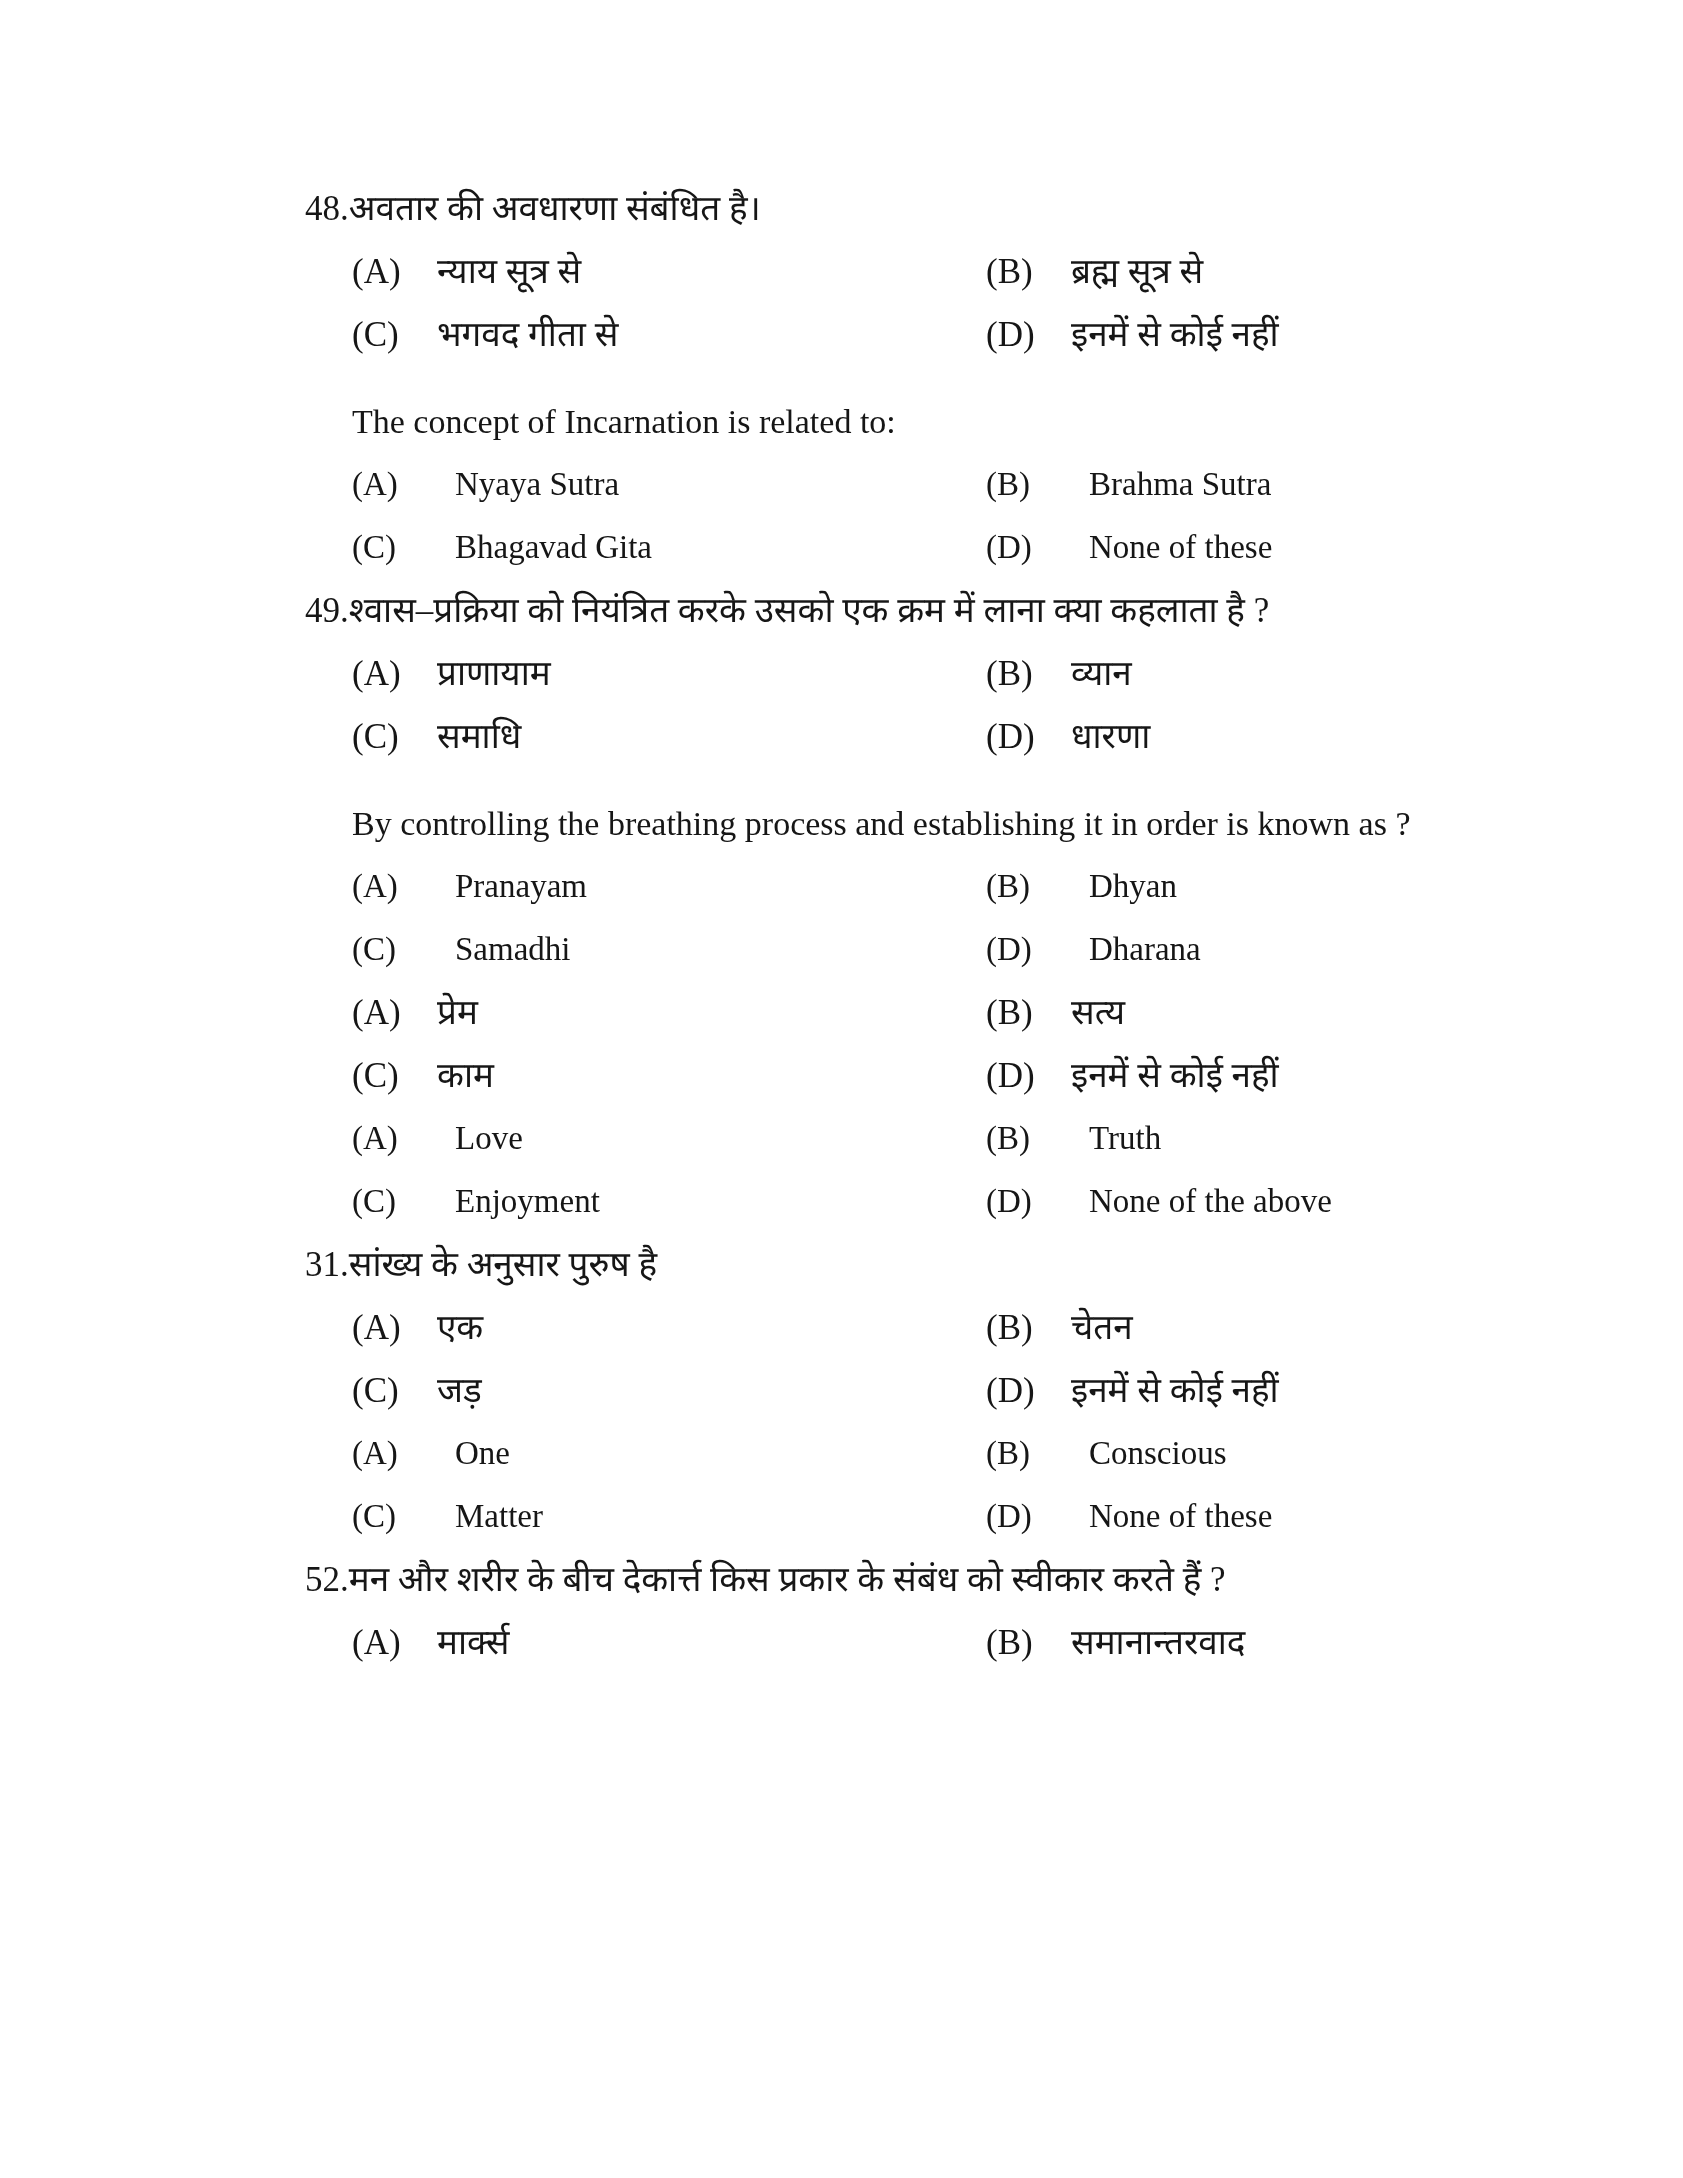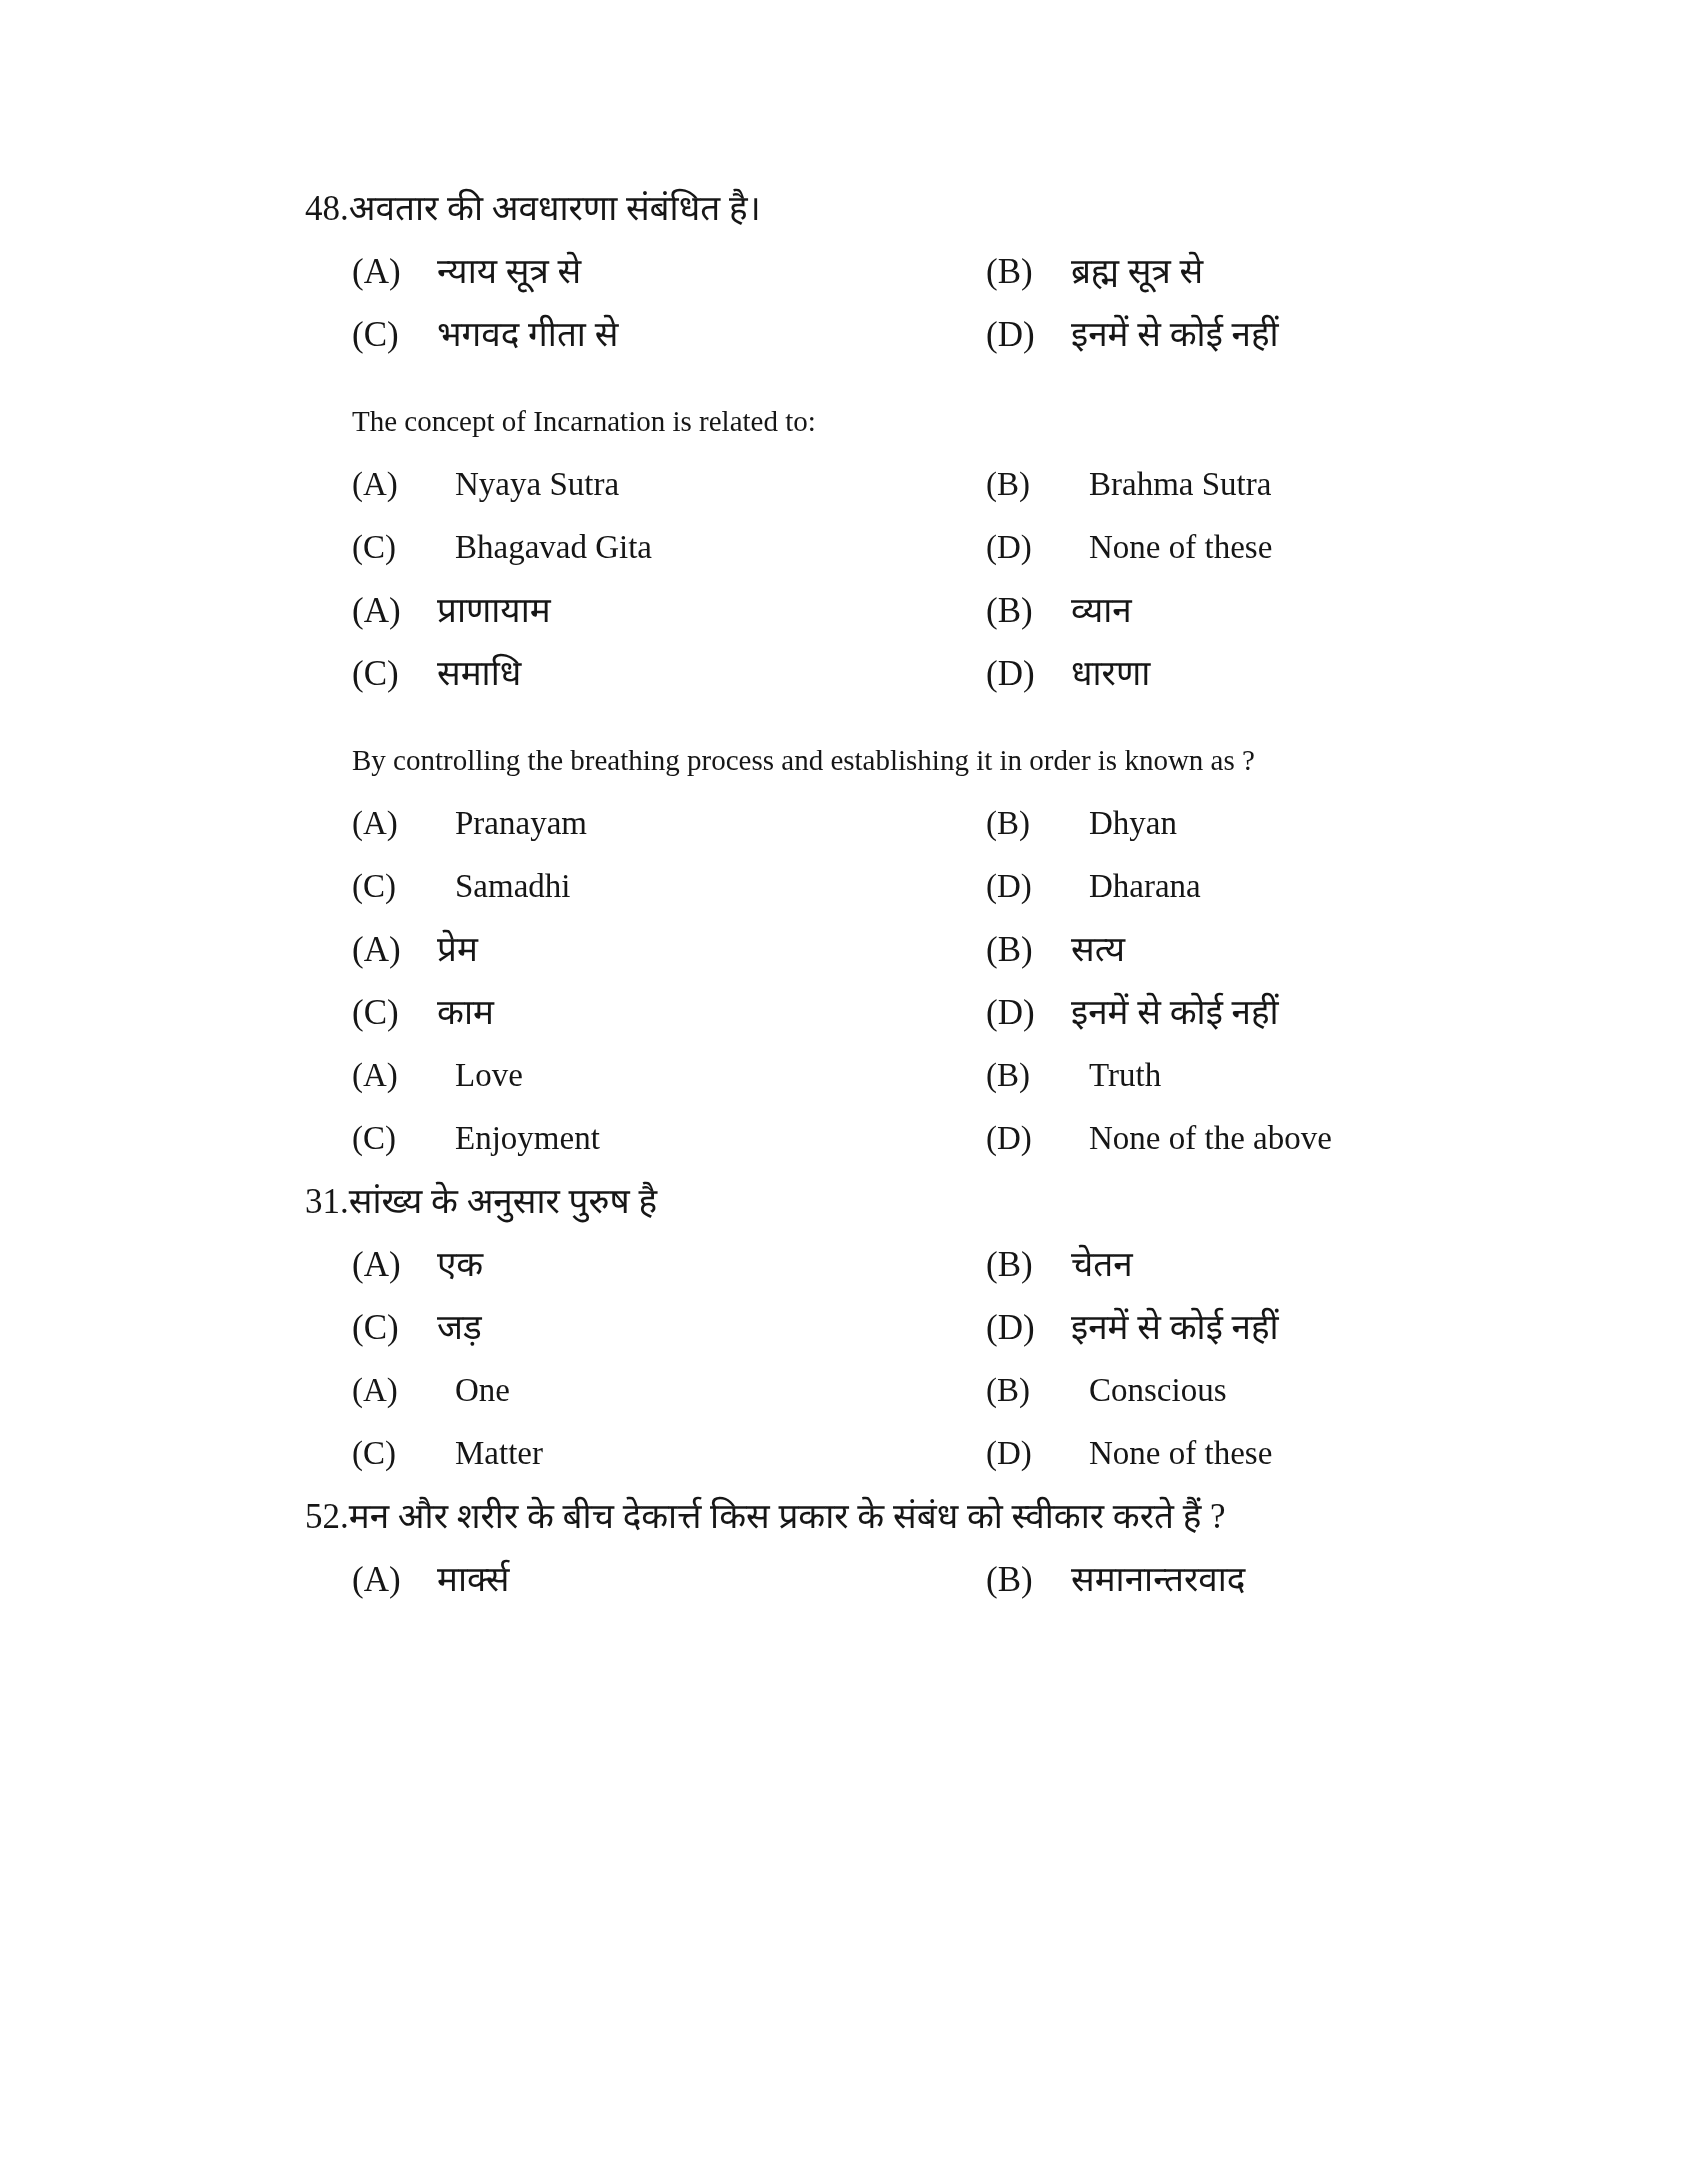--- a/index.html
+++ b/index.html
@@ -16,21 +16,21 @@
   }
   .row{line-height:61px;margin-bottom:2px;}
   .q-line{font-size:35px;white-space:nowrap;}
   .q-num{display:inline;}
   .opt-row{display:flex;font-size:35px;padding-left:47px;}
   .opt{display:flex;align-items:baseline;}
   .opt.left{flex:0 0 634px;}
   .opt-label{flex:0 0 85px;}
   .opt-row.en{font-size:33px;}
   .opt-row.en .opt-label{flex:0 0 103px;}
-  .en-intro{font-size:29px;padding-left:47px;max-width:1109px;margin-top:26px;}
+  .en-intro{font-size:34px;padding-left:47px;max-width:1109px;margin-top:26px;}
 </style>
 </head>
 <body>
 
 <div class="page">
 
   <div>
     <div class="row q-line"><span class="q-num">48.</span><span>अवतार की अवधारणा संबंधित है।</span></div>
     <div class="row opt-row">
       <div class="opt left">
@@ -69,20 +69,21 @@
         <span class="opt-text">Bhagavad Gita</span>
       </div>
       <div class="opt">
         <span class="opt-label">(D)</span>
         <span class="opt-text">None of these</span>
       </div>
     </div>
   </div>
 
   <div>
+    <div class="row q-line"><span class="q-num">49.</span><span>श्वास–प्रक्रिया को नियंत्रित करके उसको एक क्रम में लाना क्या कहलाता है ?</span></div>
     <div class="row opt-row">
       <div class="opt left">
         <span class="opt-label">(A)</span>
         <span class="opt-text">प्राणायाम</span>
       </div>
       <div class="opt">
         <span class="opt-label">(B)</span>
         <span class="opt-text">व्यान</span>
       </div>
     </div>

